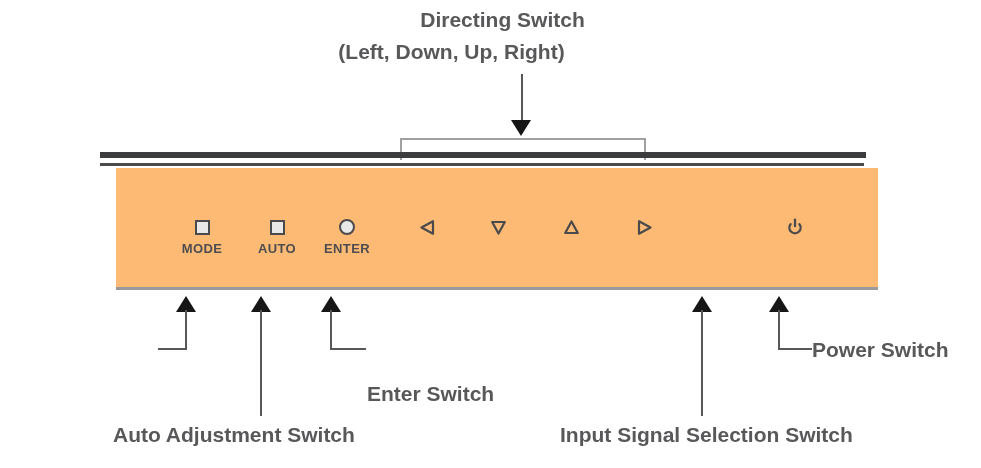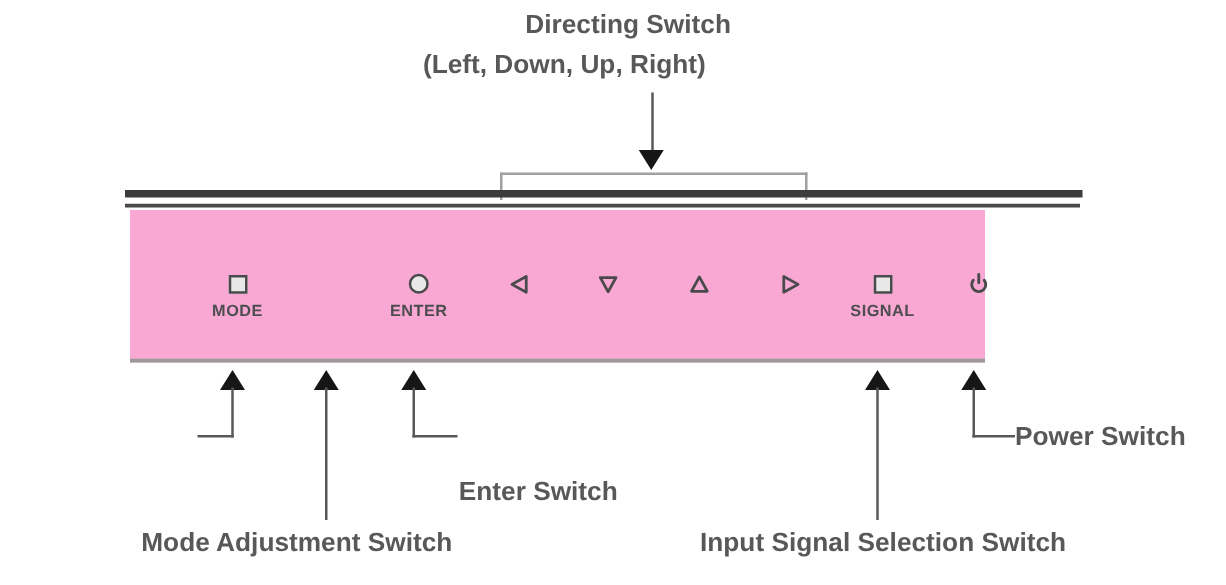--- a/index.html
+++ b/index.html
@@ -49,25 +49,25 @@
 
   #label-mode      { left: 8px;   top: 338px; }
   #label-enter     { left: 367px; top: 338px; margin-top: 44px; }
   #label-power     { left: 812px; top: 338px; }
   #label-auto      { left: 113px; top: 423px; }
   #label-signal    { left: 560px; top: 423px; }
 
   
   #panel {
     position: absolute;
-    left: 104px;
+    left: 116px;
     top: 168px;
-    width: 684px;
+    width: 762px;
     height: 122px;
-    background: #f9a8d4;
+    background: #fdba74;
     border-bottom: 3px solid #9a9a9c;
     box-sizing: border-box;
   }
   #bezel-top-bar {
     position: absolute;
     left: 100px;
     top: 152px;
     width: 766px;
     height: 6px;
     background: #3c3c3e;
@@ -177,20 +177,26 @@
 
   <div id="panel">
 
     <div class="ctrl" style="left:86px; top:46px;">
       <div class="glyph">
         <div class="sq"></div>
       </div>
       <div class="ctrl-label">MODE</div>
     </div>
 
+    <div class="ctrl" style="left:161px; top:46px;">
+      <div class="glyph">
+        <div class="sq"></div>
+      </div>
+      <div class="ctrl-label">AUTO</div>
+    </div>
 
     <div class="ctrl" style="left:231px; top:46px;">
       <div class="glyph">
         <div class="circ"></div>
       </div>
       <div class="ctrl-label">ENTER</div>
     </div>
 
     <div class="ctrl" style="left:311px; top:46px;">
       <div class="glyph">
@@ -221,26 +227,20 @@
 
     <div class="ctrl" style="left:528px; top:46px;">
       <div class="glyph">
         <svg width="17" height="17" viewBox="0 0 17 17" aria-hidden="true">
           <polygon points="14.5,8.5 3,2.2 3,14.8" fill="none" stroke="#4a4a4c" stroke-width="2.2" stroke-linejoin="round"></polygon>
         </svg>
       </div>
       <div class="ctrl-label"></div>
     </div>
 
-    <div class="ctrl" style="left:602px; top:46px;">
-      <div class="glyph">
-        <div class="sq"></div>
-      </div>
-      <div class="ctrl-label">SIGNAL</div>
-    </div>
 
     <div class="ctrl" style="left:679px; top:46px;">
       <div class="glyph">
         <svg width="18" height="18" viewBox="0 0 18 18" aria-hidden="true">
           <path d="M4.6 6.2 A5.6 5.6 0 1 0 13.4 6.2" fill="none" stroke="#4a4a4c" stroke-width="2.3" stroke-linecap="round"></path>
           <line x1="9" y1="1.6" x2="9" y2="8.2" stroke="#4a4a4c" stroke-width="2.3" stroke-linecap="round"></line>
         </svg>
       </div>
       <div class="ctrl-label"></div>
     </div>
@@ -256,19 +256,19 @@
   <div class="leader h-line" style="left:330px; top:348px; width:36px;"></div>
   <div class="label" id="label-enter">Enter Switch</div>
 
   <div class="arrow-up" style="left:769px; top:296px;"></div>
   <div class="leader v-line" style="left:778px; top:310px; height:40px;"></div>
   <div class="leader h-line" style="left:778px; top:348px; width:34px;"></div>
   <div class="label" id="label-power">Power Switch</div>
 
   <div class="arrow-up" style="left:251px; top:296px;"></div>
   <div class="leader v-line" style="left:260px; top:310px; height:106px;"></div>
-  <div class="label" id="label-auto">Mode Adjustment Switch</div>
+  <div class="label" id="label-auto">Auto Adjustment Switch</div>
 
   <div class="arrow-up" style="left:692px; top:296px;"></div>
   <div class="leader v-line" style="left:701px; top:310px; height:106px;"></div>
   <div class="label" id="label-signal">Input Signal Selection Switch</div>
 
 </div>
 
 </body></html>

